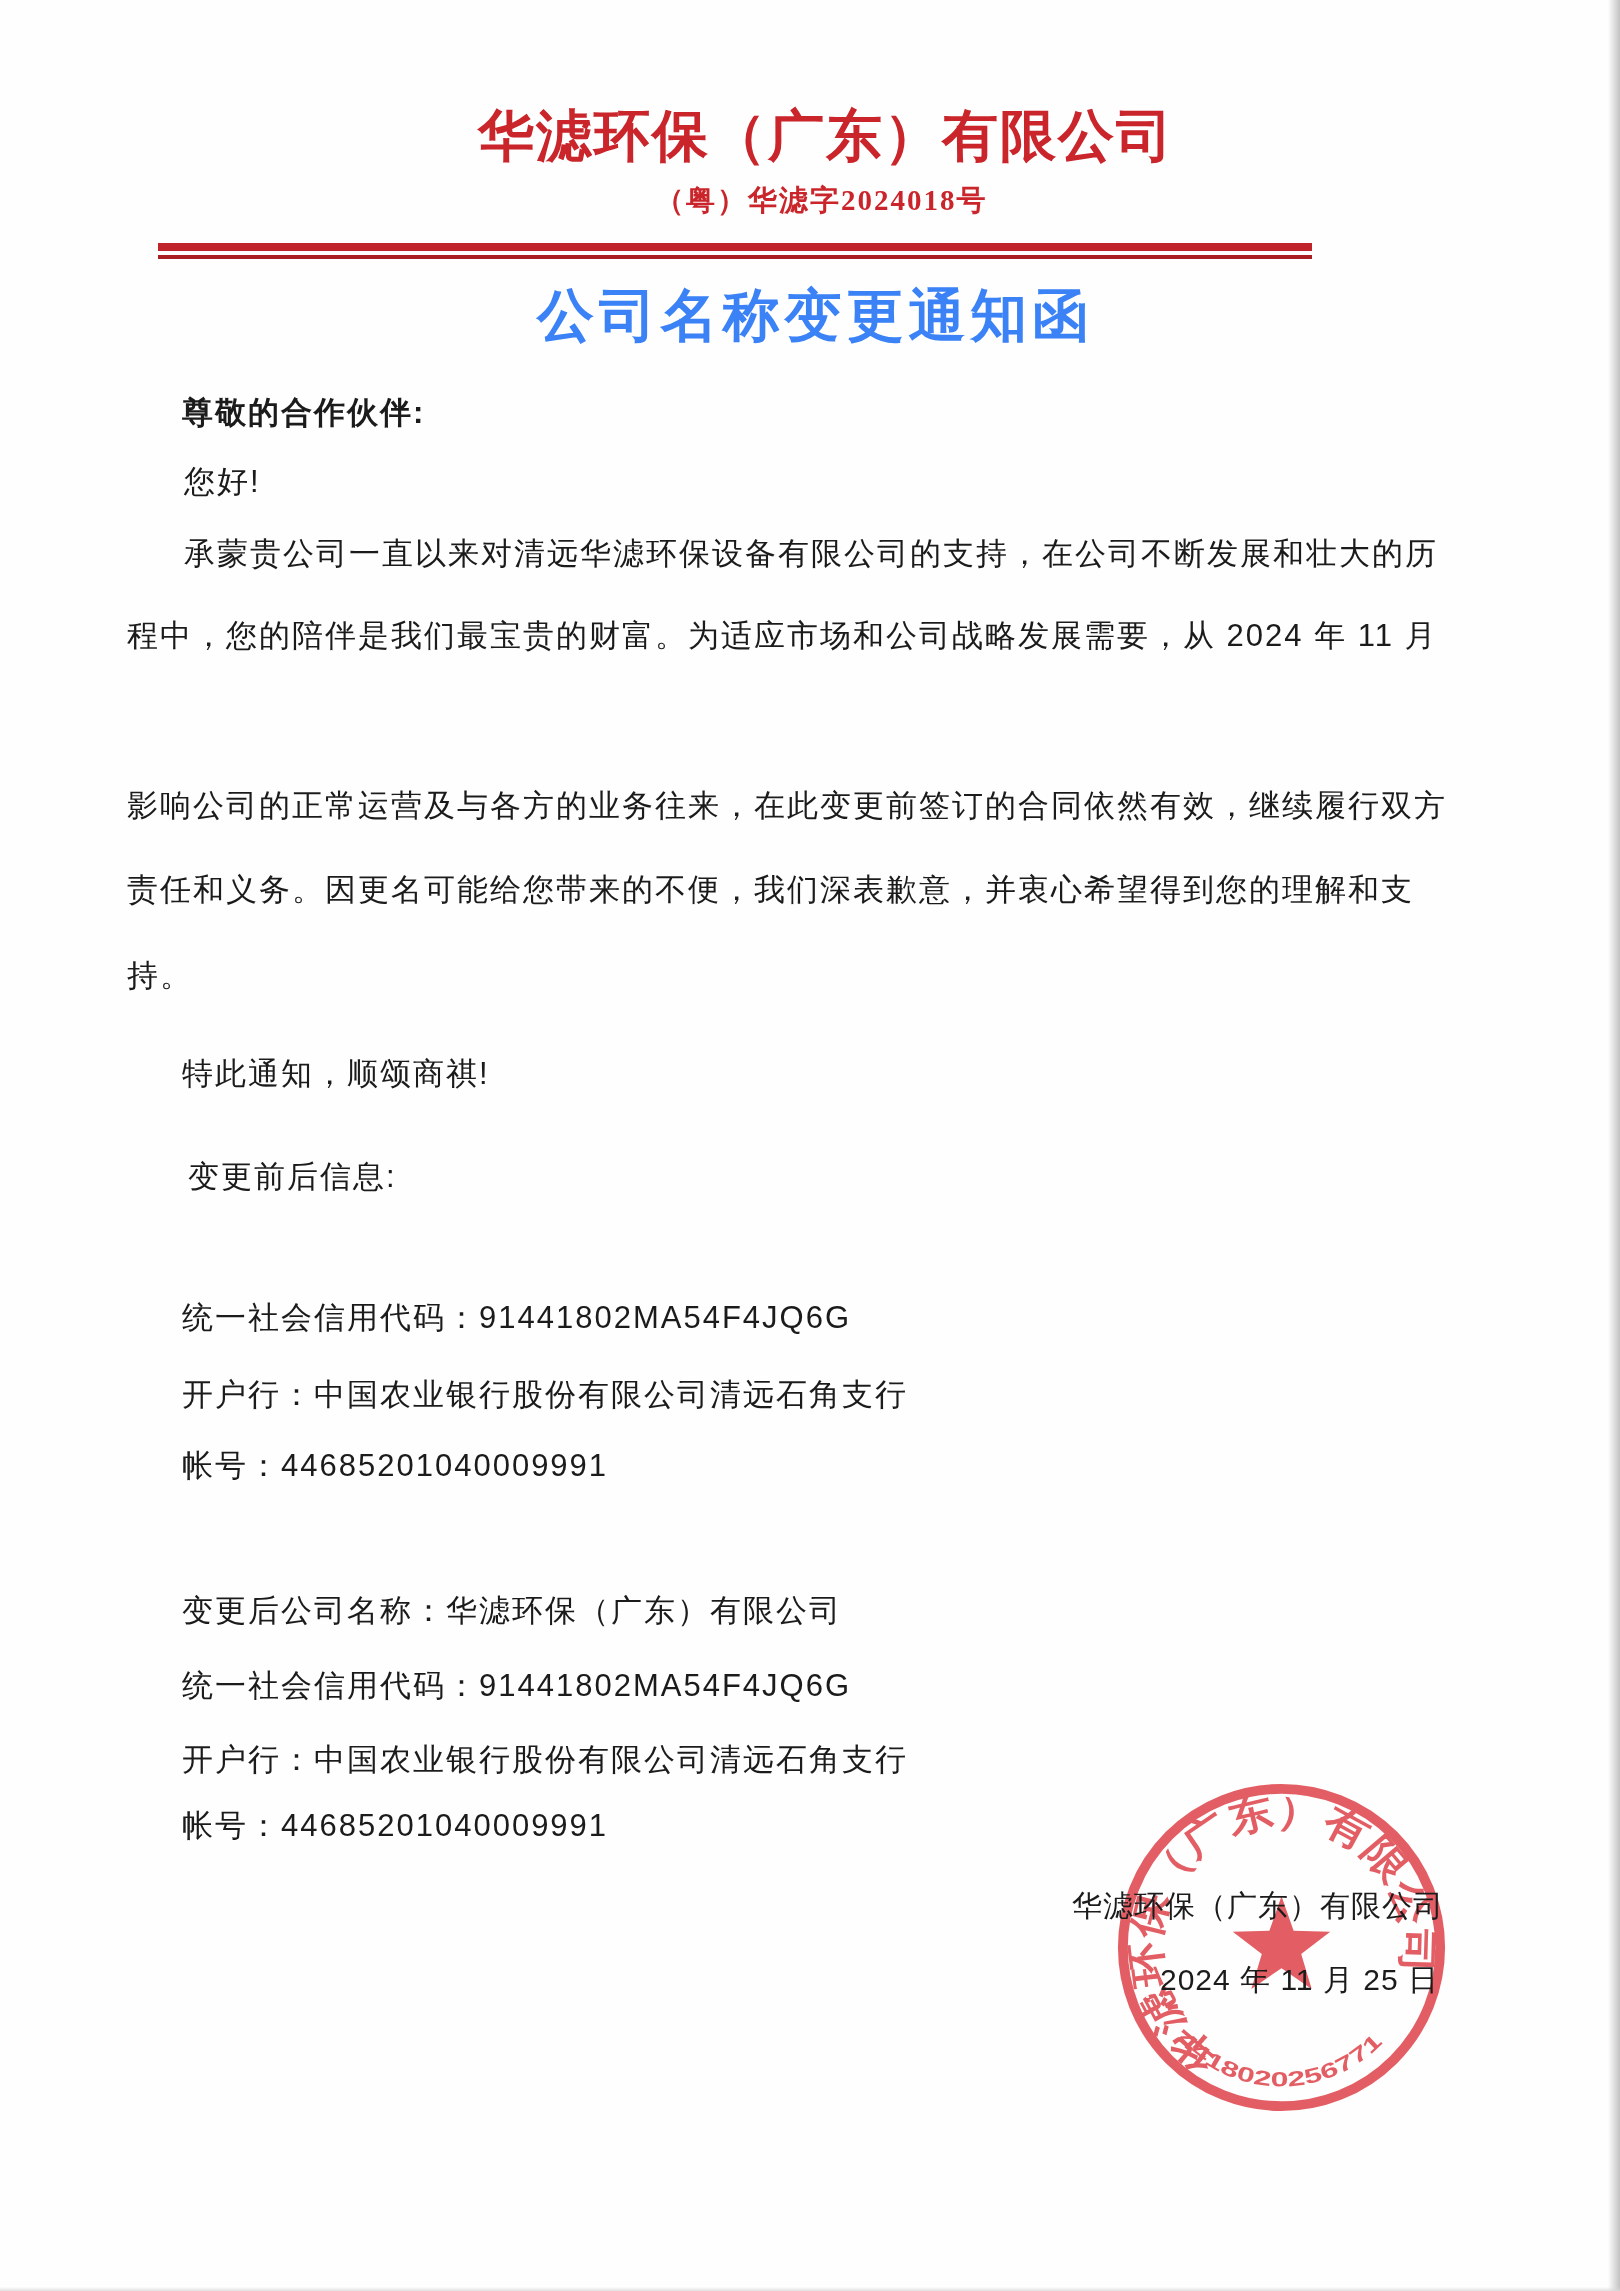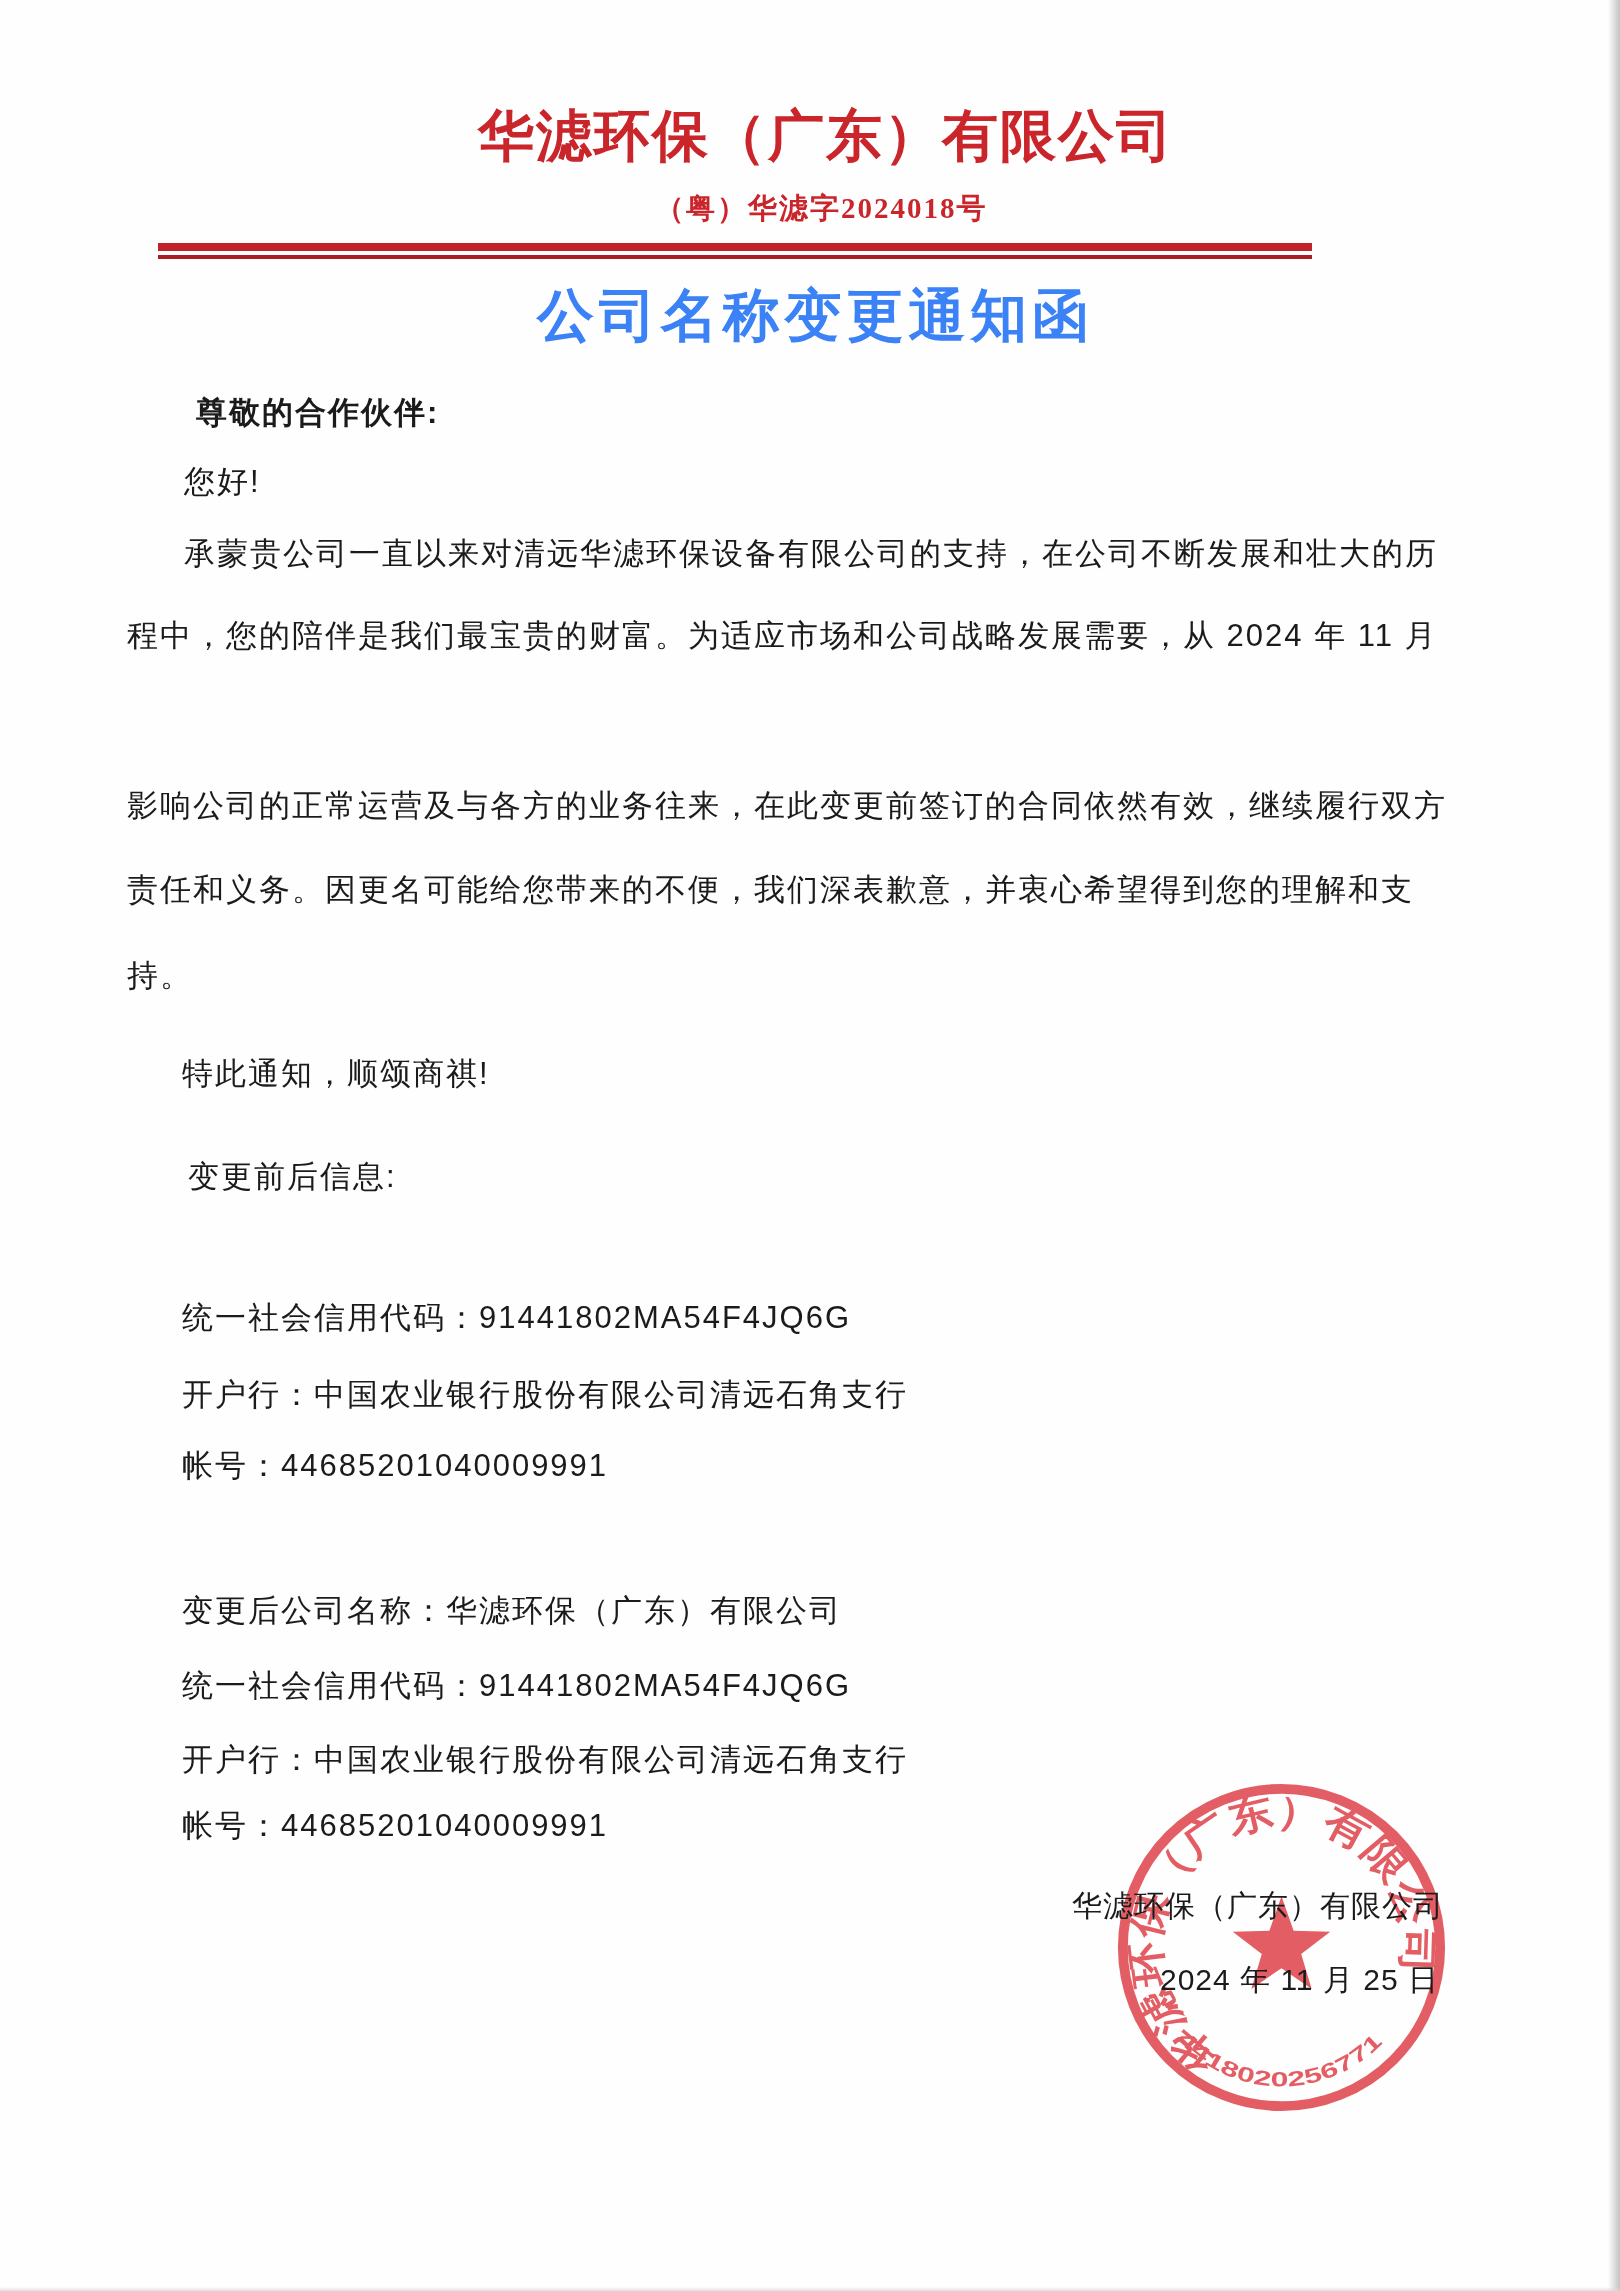--- a/index.html
+++ b/index.html
@@ -20,32 +20,32 @@
   }
   .abs{position:absolute;white-space:pre;}
   .lh-title{
     font-family:"Liberation Serif", serif;
     font-weight:bold;color:#c9252b;
     font-size:56px;letter-spacing:2px;line-height:61px;
   }
   .lh-docnum{
     font-family:"Liberation Serif", serif;
     font-weight:bold;color:#c9252b;
-    font-size:29px;letter-spacing:2px;line-height:33px;margin-top:8px;
+    font-size:29px;letter-spacing:2px;line-height:33px;
   }
   .rule-thick{position:absolute;left:158px;top:243px;width:1154px;height:7.8px;background:#c0242a;}
   .rule-thin{position:absolute;left:158px;top:255px;width:1154px;height:3.9px;background:#a81e23;}
   .doc-title{
     font-weight:bold;color:#3b82f6;
     font-size:57px;letter-spacing:4.9px;line-height:63px;
   }
   .cjk{
     font-size:31px;letter-spacing:2px;color:#1b1b1b;line-height:37px;
   }
-  .bold{font-weight:bold;margin-left:14px;}
+  .bold{font-weight:bold;}
   .sig{font-size:30px;letter-spacing:1px;color:#1b1b1b;line-height:35px;z-index:3;}
   .seal-wrap{position:absolute;left:1114px;top:1780px;width:335px;height:335px;z-index:2;opacity:0.88;}
   .seal-wrap svg{display:block;width:100%;height:100%;}
 </style>
 </head>
 <body>
 
 <div class="page">
 
   <div class="abs lh-title" style="left:478px;top:106px;">华滤环保（广东）有限公司</div>

